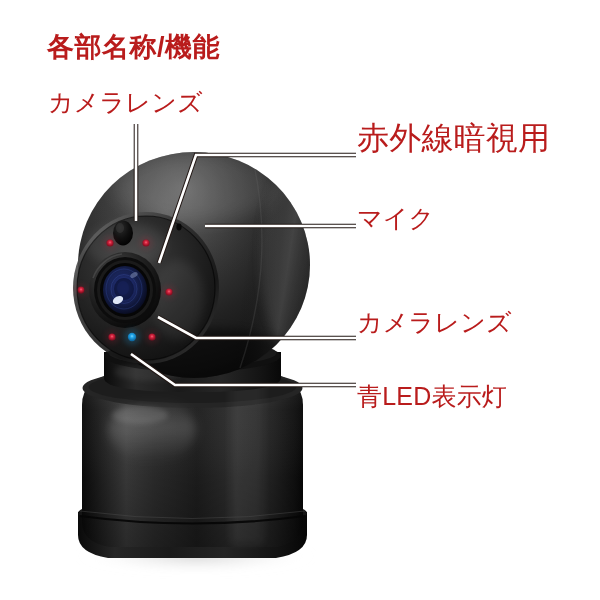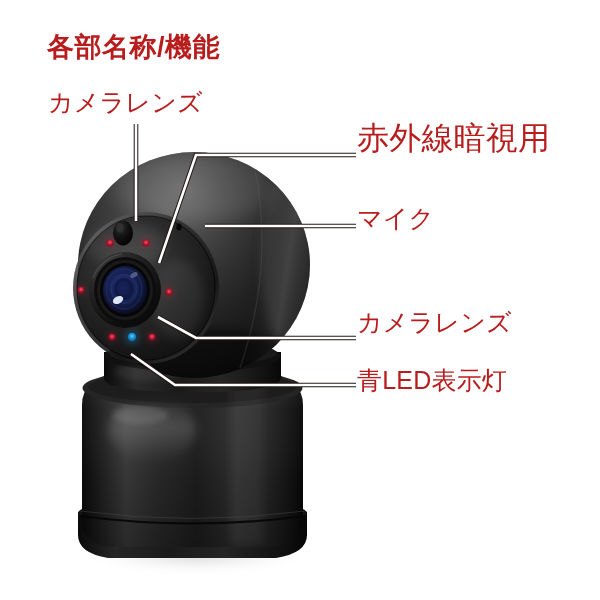--- a/index.html
+++ b/index.html
@@ -48,21 +48,21 @@
     font-size: 25px;
   }
   #lbl-lens {
     left: 357px;
     top: 308px;
     font-size: 25px;
     text-align: right;
   }
   #lbl-blueled {
     left: 357px;
-    top: 366px;
+    top: 382px;
     font-size: 25px;
   }
   #art {
     position: absolute;
     left: 0;
     top: 0;
     width: 600px;
     height: 600px;
   }
 </style>

